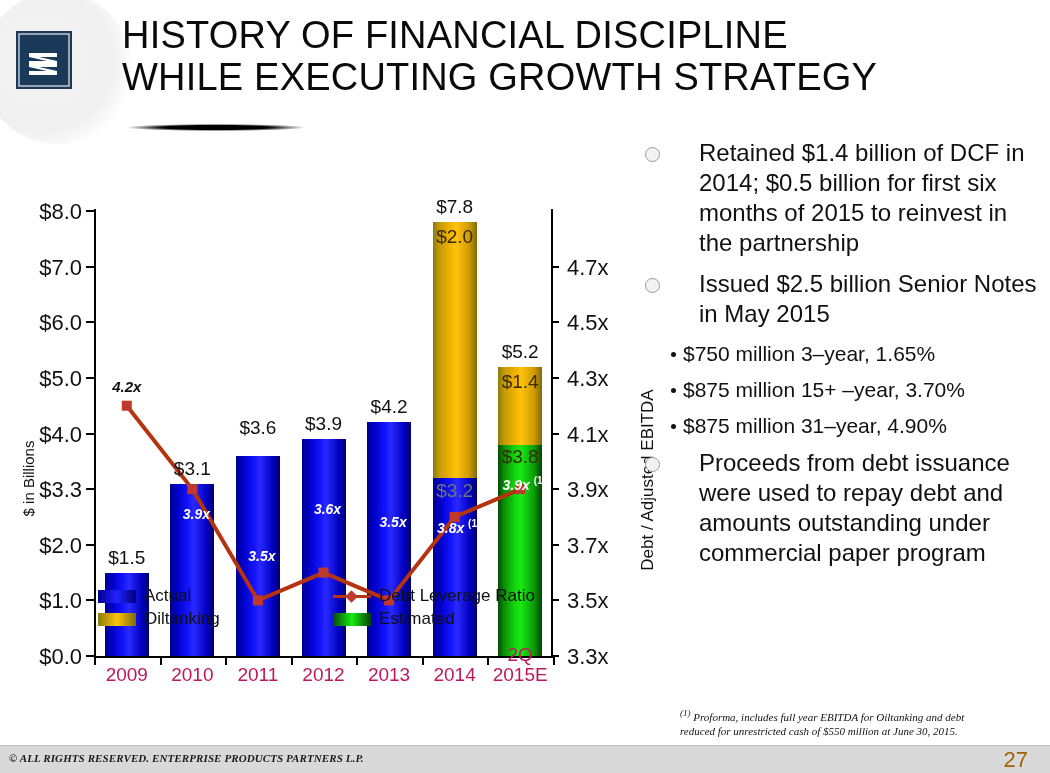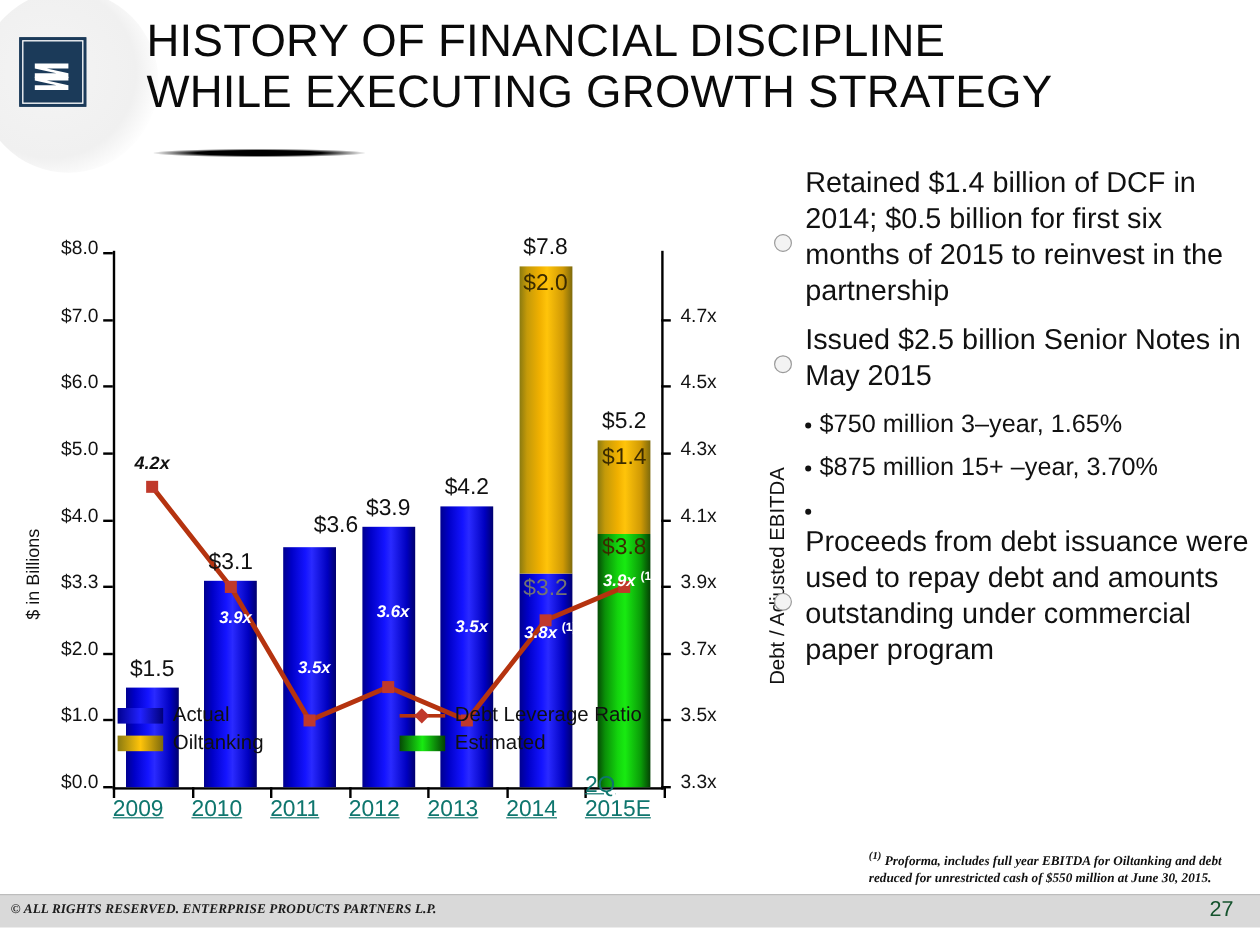--- a/index.html
+++ b/index.html
@@ -74,29 +74,29 @@
   .axis-left  {left:0;   top:0;  width:2px;height:449px;}
   .axis-right {left:457px;top:0; width:2px;height:449px;}
   .axis-bottom{left:0;   top:447px;width:459px;height:2px;}
 
   .tick{position:absolute;background:#000;height:2px;width:8px;}
   .tick-l{left:-8px;}
   .tick-r{left:457px;}
   .tick-x{width:2px;height:9px;top:447px;}
 
   .ytxt{
-    position:absolute;font-size:16px;color:#111;white-space:nowrap;
+    position:absolute;font-size:22px;color:#111;white-space:nowrap;
     text-align:right;
   }
   .ytxt-l{right:calc(100% + 12px);}
   .ytxt-r{left:calc(100% + 14px);text-align:left;}
 
   .xtxt{
-    position:absolute;top:455px;font-size:19px;color:#0f766e;
-    text-align:left;white-space:nowrap;text-decoration:underline;
+    position:absolute;top:455px;font-size:19px;color:#be185d;
+    text-align:center;white-space:nowrap;
   }
   .xtxt .sub{display:block;font-size:19px;line-height:19px;}
 
   .bar{position:absolute;bottom:2px;}
   .bar.actual{
     background:linear-gradient(to right,#00008f 0%,#0000c8 16%,#1414ff 42%,#2a2aff 54%,#0000c0 84%,#00006e 100%);
   }
   .bar.oil{
     background:linear-gradient(to right,#8a7a10 0%,#c49a09 14%,#f0b000 38%,#ffc40a 52%,#d09a05 82%,#7d6a0c 100%);
   }
@@ -129,48 +129,48 @@
   .sw{width:38px;height:13px;margin-right:8px;display:inline-block;}
   .sw.blue{background:linear-gradient(to right,#00008f,#2222ff 50%,#00007a);}
   .sw.gold{background:linear-gradient(to right,#8a7a10,#ffc40a 50%,#7d6a0c);}
   .sw.green{background:linear-gradient(to right,#054a05,#18ea11 50%,#044104);}
   .sw.line{position:relative;background:transparent;height:14px;}
   .sw.line:before{content:"";position:absolute;left:0;top:6px;width:38px;height:3px;background:#b5330f;}
   .sw.line:after{content:"";position:absolute;left:14px;top:3px;width:9px;height:9px;background:#c0392b;transform:rotate(45deg);}
 
   
   .bullets{position:absolute;left:645px;top:138px;width:398px;}
-  .b1{display:flex;align-items:center;margin-bottom:11px;}
+  .b1{display:flex;align-items:flex-start;margin-bottom:11px;gap:28px;}
   .b1 .marker{
     flex:0 0 auto;width:13px;height:13px;border-radius:50%;
     border:1.6px solid #9a9a9a;background:#f3f3f3;margin:9px 11px 0 0;
   }
   .b1 .txt{font-size:24px;line-height:30px;color:#111;}
   .b2{display:flex;align-items:flex-start;margin:0 0 8px 26px;}
   .b2 .marker{flex:0 0 auto;width:5px;height:5px;border-radius:50%;background:#111;margin:12px 7px 0 0;}
   .b2 .txt{font-size:21px;line-height:28px;color:#111;white-space:nowrap;}
 
   
   .footnote{
-    position:absolute;left:724px;top:706px;width:320px;
-    font-size:11px;line-height:14px;color:#111;font-style:italic;font-weight:700;
+    position:absolute;left:680px;top:706px;width:320px;
+    font-size:11px;line-height:14px;color:#111;font-style:italic;font-weight:400;
     font-family:"Liberation Serif","DejaVu Serif",serif;
   }
   .footnote .fn{font-size:9px;vertical-align:super;}
   .footer-bar{
     position:absolute;left:0;top:745px;width:1050px;height:28px;
     background:#d9d9d9;border-top:1px solid #bdbdbd;
   }
   .footer-txt{
     position:absolute;left:9px;top:752px;font-size:11px;font-style:italic;
     font-weight:700;color:#1a1a1a;letter-spacing:.1px;
     font-family:"Liberation Serif","DejaVu Serif",serif;
   }
   .page-no{
-    position:absolute;right:22px;top:747px;font-size:18px;color:#14532d;
+    position:absolute;right:22px;top:747px;font-size:22px;color:#a16207;
   }
 </style>
 </head>
 <body>
 
 <div class="slide">
 
   <div class="logo-halo"></div>
   <div class="logo-mark">
     <svg width="56" height="58" viewBox="0 0 56 58" aria-hidden="true">
@@ -262,21 +262,21 @@
           <rect x="93.35714285714286" y="275.125" width="10" height="10" fill="#c0392b"></rect>
           <rect x="158.92857142857142" y="386.375" width="10" height="10" fill="#c0392b"></rect>
           <rect x="224.5" y="358.56249999999994" width="10" height="10" fill="#c0392b"></rect>
           <rect x="290.07142857142856" y="386.375" width="10" height="10" fill="#c0392b"></rect>
           <rect x="355.6428571428571" y="302.93750000000006" width="10" height="10" fill="#c0392b"></rect>
           <rect x="421.2142857142857" y="275.125" width="10" height="10" fill="#c0392b"></rect>
         </svg>
       <div id="labels">
           <div class="bar-total" style="left: 10.7857px; top: 337.562px; width: 44px;">$1.5</div>
           <div class="bar-total" style="left: 76.3571px; top: 248.562px; width: 44px;">$3.1</div>
-          <div class="bar-total" style="left: 141.929px; top: 218px; width: 44px; margin-left: 22px;">$3.6</div>
+          <div class="bar-total" style="left: 141.929px; top: 208px; width: 44px;">$3.6</div>
           <div class="bar-total" style="left: 207.5px; top: 204.062px; width: 44px;">$3.9</div>
           <div class="bar-total" style="left: 273.071px; top: 187.375px; width: 44px;">$4.2</div>
           <div class="bar-total" style="left: 338.643px; top: -12.875px; width: 44px;">$7.8</div>
           <div class="bar-total" style="left: 404.214px; top: 131.75px; width: 44px;">$5.2</div>
           <div class="seg-label" style="left: 338.643px; top: 17.125px; width: 44px;">$2.0</div>
           <div class="seg-label onblue" style="left: 338.643px; top: 271px; width: 44px;">$3.2</div>
           <div class="seg-label" style="left: 404.214px; top: 161.75px; width: 44px;">$1.4</div>
           <div class="seg-label" style="left: 404.214px; top: 236.625px; width: 44px;">$3.8</div>
           <div class="ratio-out" style="left: 6.78571px; top: 168.688px; width: 52px;">4.2x</div>
           <div class="ratio-in" style="left: 72.3571px; top: 296.562px; width: 60px;">3.9x</div>
@@ -333,20 +333,21 @@
     <div class="b2">
       <span class="marker"></span>
       <span class="txt">$750 million 3–year, 1.65%</span>
     </div>
     <div class="b2">
       <span class="marker"></span>
       <span class="txt">$875 million 15+ –year, 3.70%</span>
     </div>
     <div class="b2">
       <span class="marker"></span>
+      <span class="txt">$875 million 31–year, 4.90%</span>
     </div>
     <div class="b1" style="margin-top:6px;">
       <span class="marker"></span>
       <span class="txt">Proceeds from debt issuance were used to repay debt and amounts outstanding under commercial paper program</span>
     </div>
   </div>
 
   <div class="footnote">
     <span class="fn">(1)</span>
     <span>Proforma, includes full year EBITDA for Oiltanking and debt reduced for unrestricted cash of $550 million at June 30, 2015.</span>

